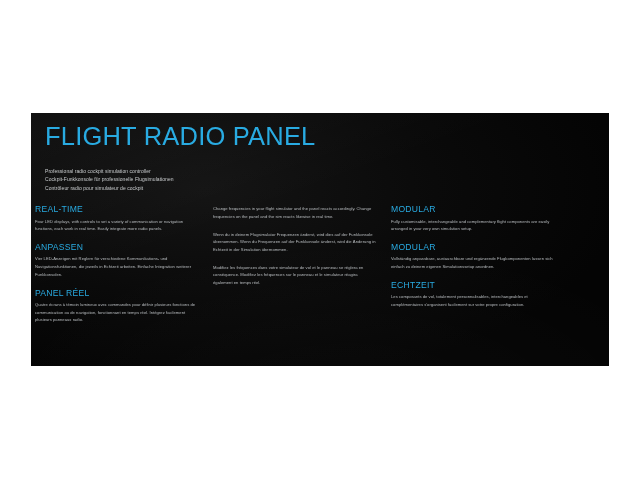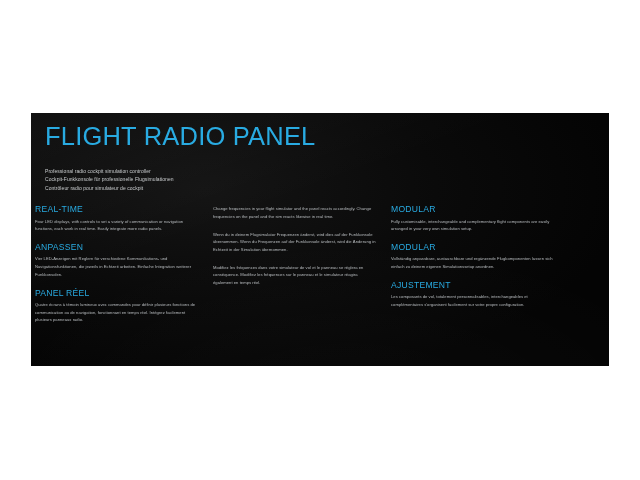--- a/index.html
+++ b/index.html
@@ -155,21 +155,21 @@
       <div class="col">
         <div class="block">
           <h2 class="block-head">MODULAR</h2>
           <p class="block-body">Fully customisable, interchangeable and complementary flight components are easily arranged in your very own simulation setup.</p>
         </div>
         <div class="block">
           <h2 class="block-head">MODULAR</h2>
           <p class="block-body">Vollständig anpassbare, austauschbare und ergänzende Flugkomponenten lassen sich einfach zu deinem eigenen Simulationssetup anordnen.</p>
         </div>
         <div class="block">
-          <h2 class="block-head">AJUSTEMENT</h2>
+          <h2 class="block-head">ECHTZEIT</h2>
           <p class="block-body">Les composants de vol, totalement personnalisables, interchangeables et complémentaires s'organisent facilement sur votre propre configuration.</p>
         </div>
       </div>
 
     </div>
   </div>
 
 </div>
 
 </body></html>

